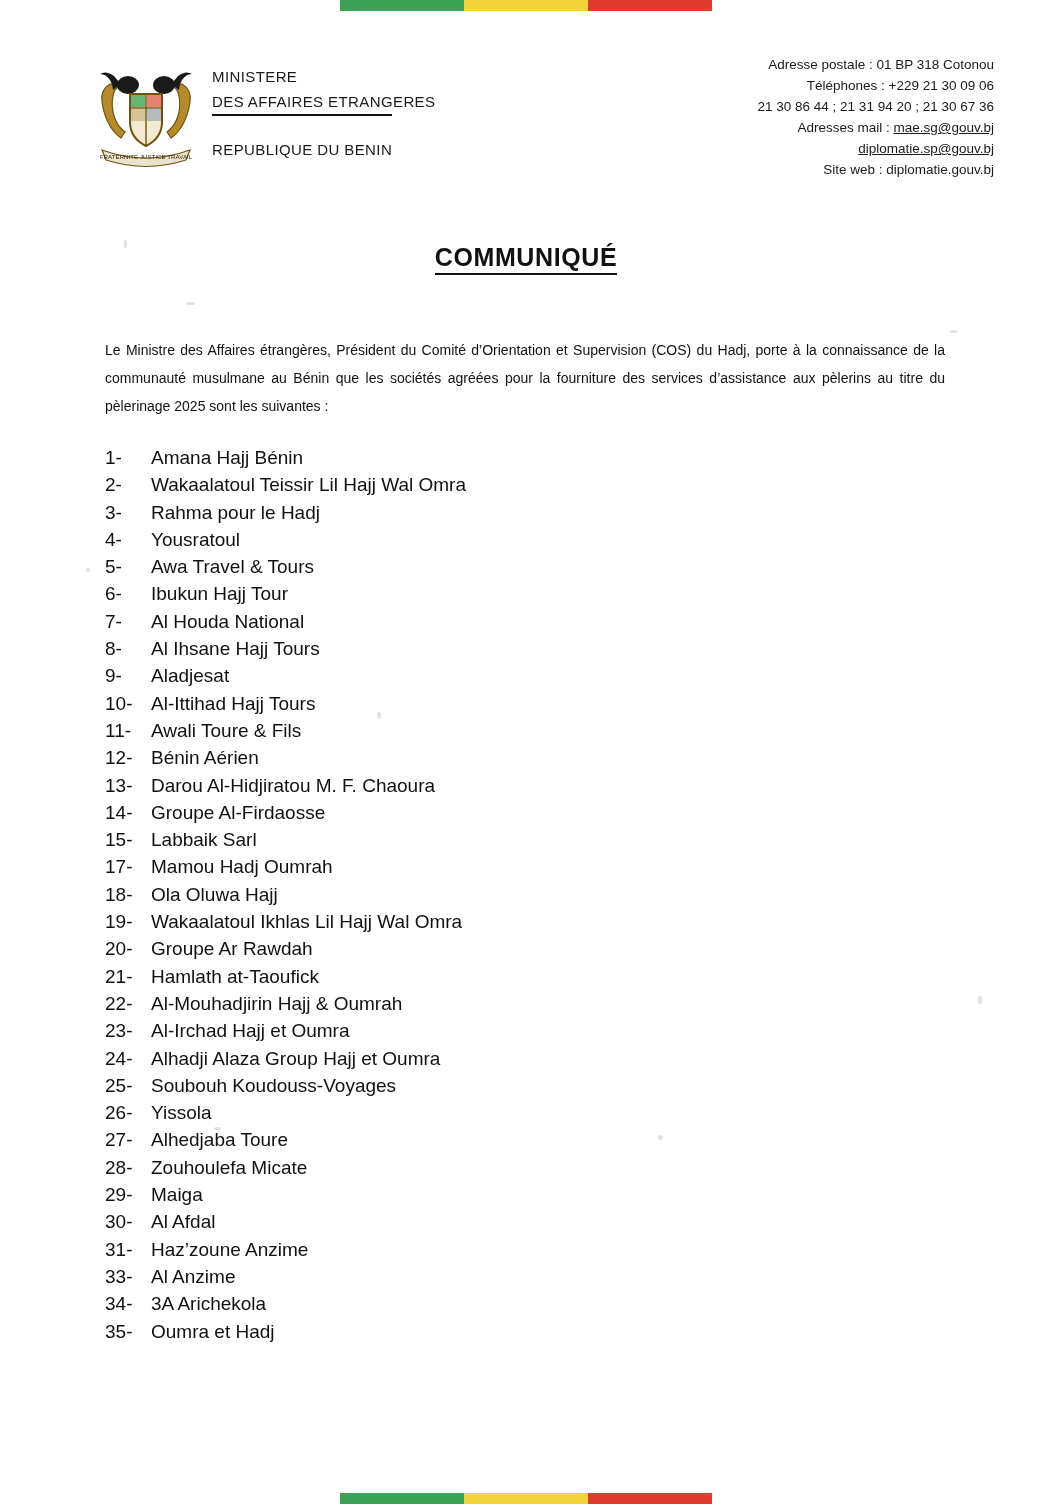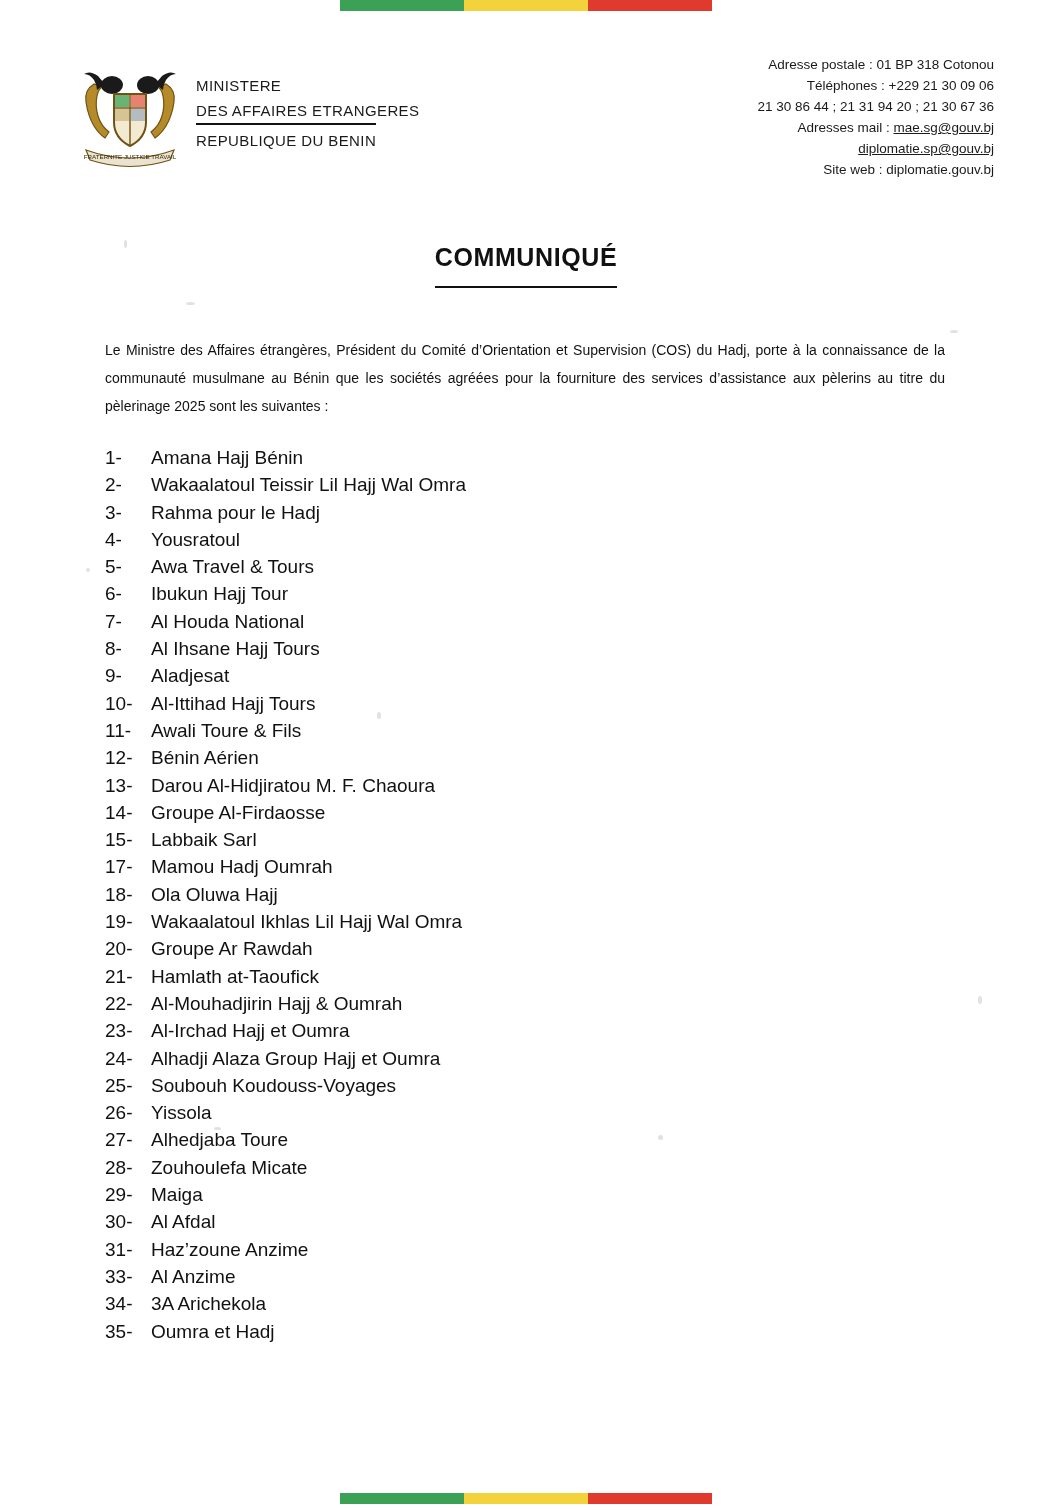--- a/index.html
+++ b/index.html
@@ -35,40 +35,40 @@
   
   .header {
     position: absolute;
     top: 48px;
     left: 0;
     width: 100%;
     height: 150px;
   }
   .emblem-block {
     position: absolute;
-    left: 74px;
+    left: 90px;
     top: 6px;
     display: flex;
     align-items: center;
   }
   .emblem {
     width: 112px;
     height: 118px;
     position: relative;
   }
   .ministry-lines {
     margin-left: 10px;
     font-size: 15px;
     letter-spacing: 0.4px;
     line-height: 25px;
     color: #1a1a1a;
   }
   .ministry-lines .l3 {
     border-top: 2px solid #111;
-    padding-top: 3px;
+    padding-top: 21px;
     display: inline-block;
   }
 
   .contact-block {
     position: absolute;
     right: 58px;
     top: 6px;
     text-align: right;
     font-size: 13.5px;
     line-height: 21px;
@@ -86,21 +86,21 @@
     left: 0;
     width: 100%;
     text-align: center;
     font-size: 25px;
     font-weight: bold;
     letter-spacing: 0.6px;
     color: #111;
   }
   .doc-title span {
     border-bottom: 2px solid #111;
-    padding-bottom: 15px;
+    padding-bottom: 2px;
   }
 
   
   .body-para {
     position: absolute;
     top: 322px;
     left: 105px;
     width: 840px;
     font-size: 14px;
     line-height: 28px;

